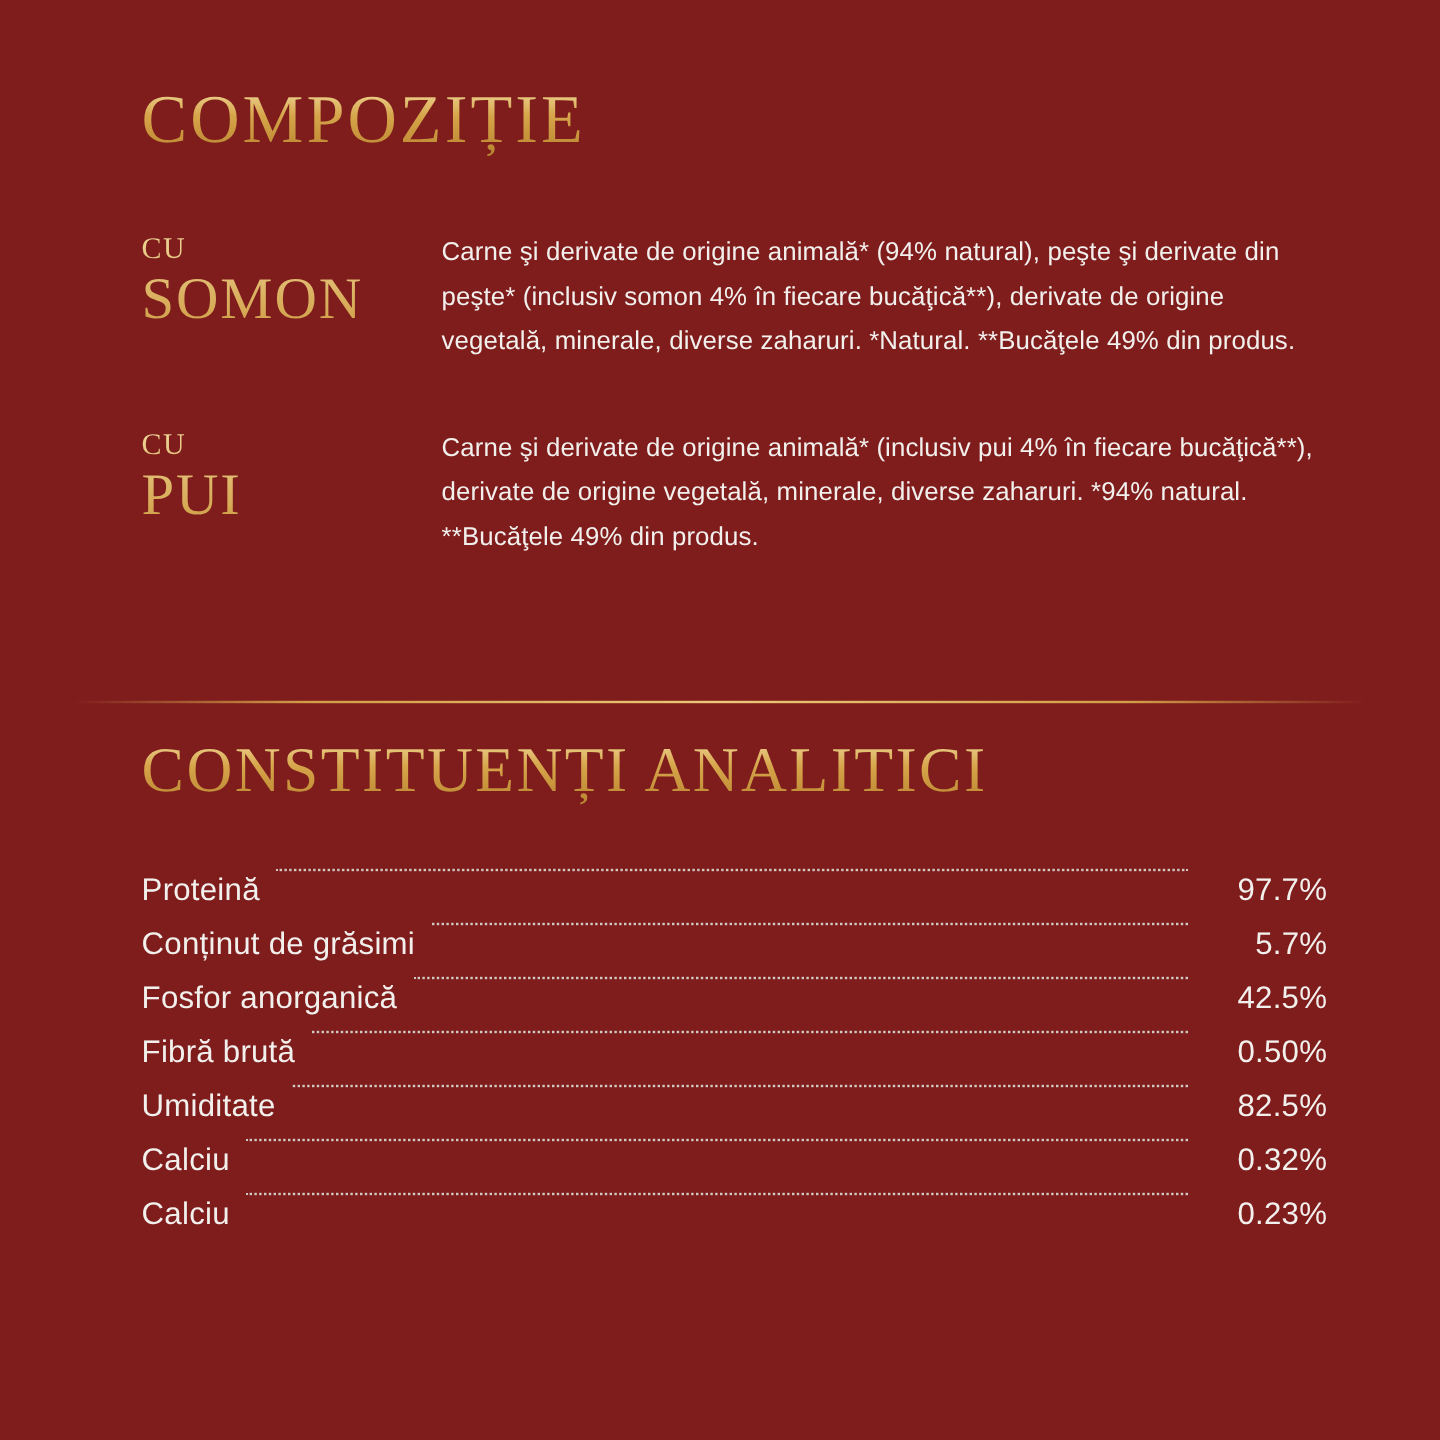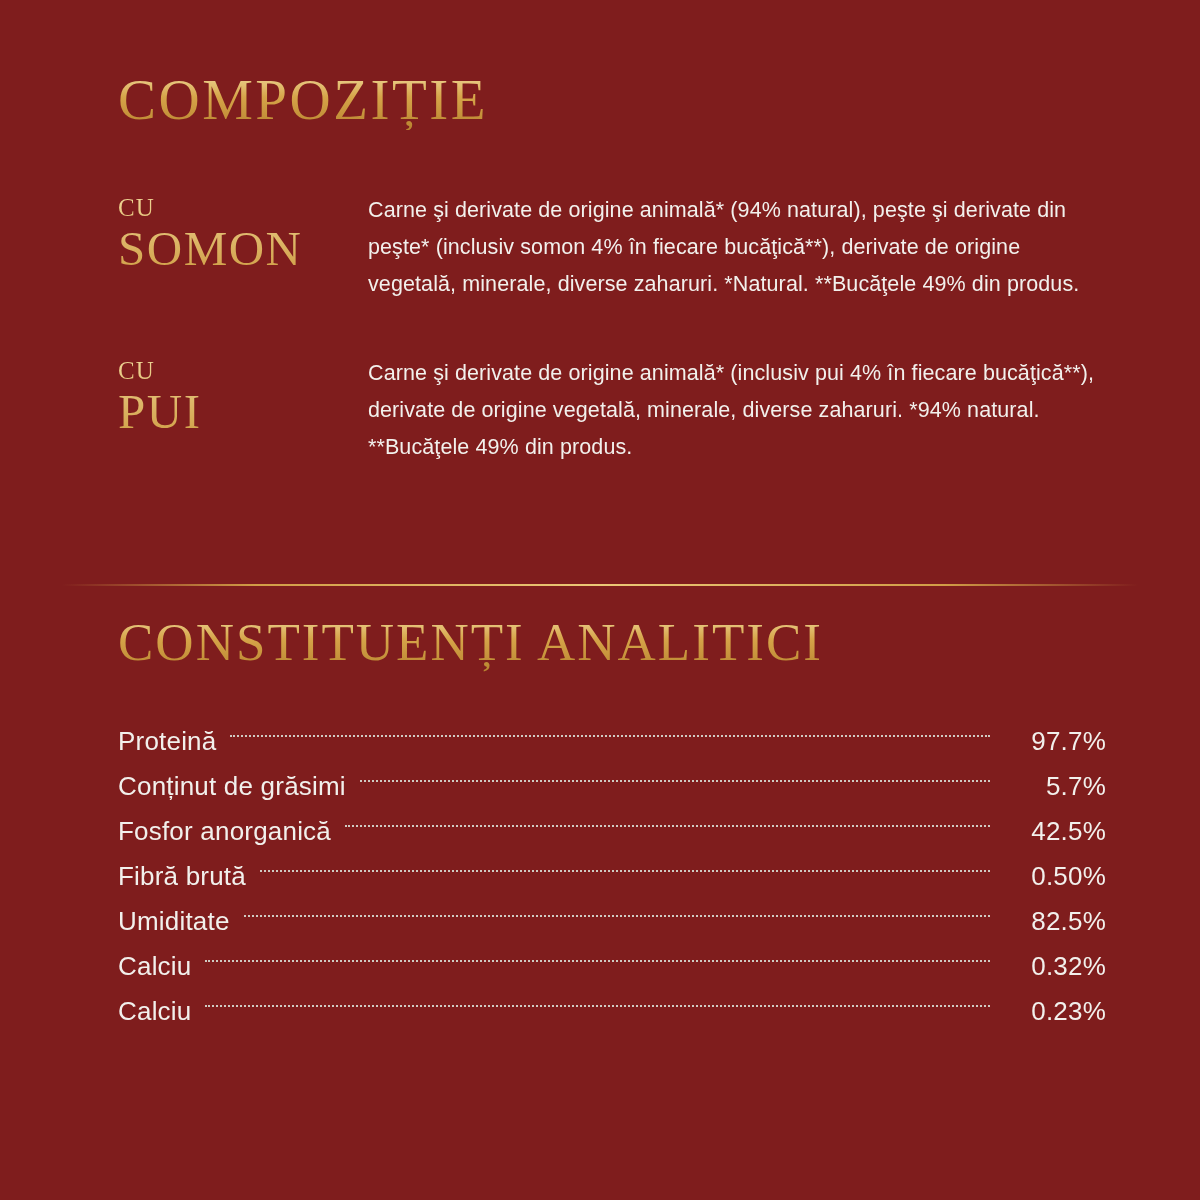--- a/index.html
+++ b/index.html
@@ -110,21 +110,21 @@
     background-clip: text;
     -webkit-text-fill-color: transparent;
     color: #d9ab52;
     margin: 0 0 46px 0;
   }
   .nutrient-list {
     padding-right: 4px;
   }
   .nutrient-row {
     display: flex;
-    align-items: center;
+    align-items: flex-start;
     color: #f2f0ec;
     font-size: 26px;
     line-height: 1.0;
     padding: 9.5px 0;
     letter-spacing: 0.2px;
   }
   .nutrient-name {
     white-space: nowrap;
   }
   .dots {

